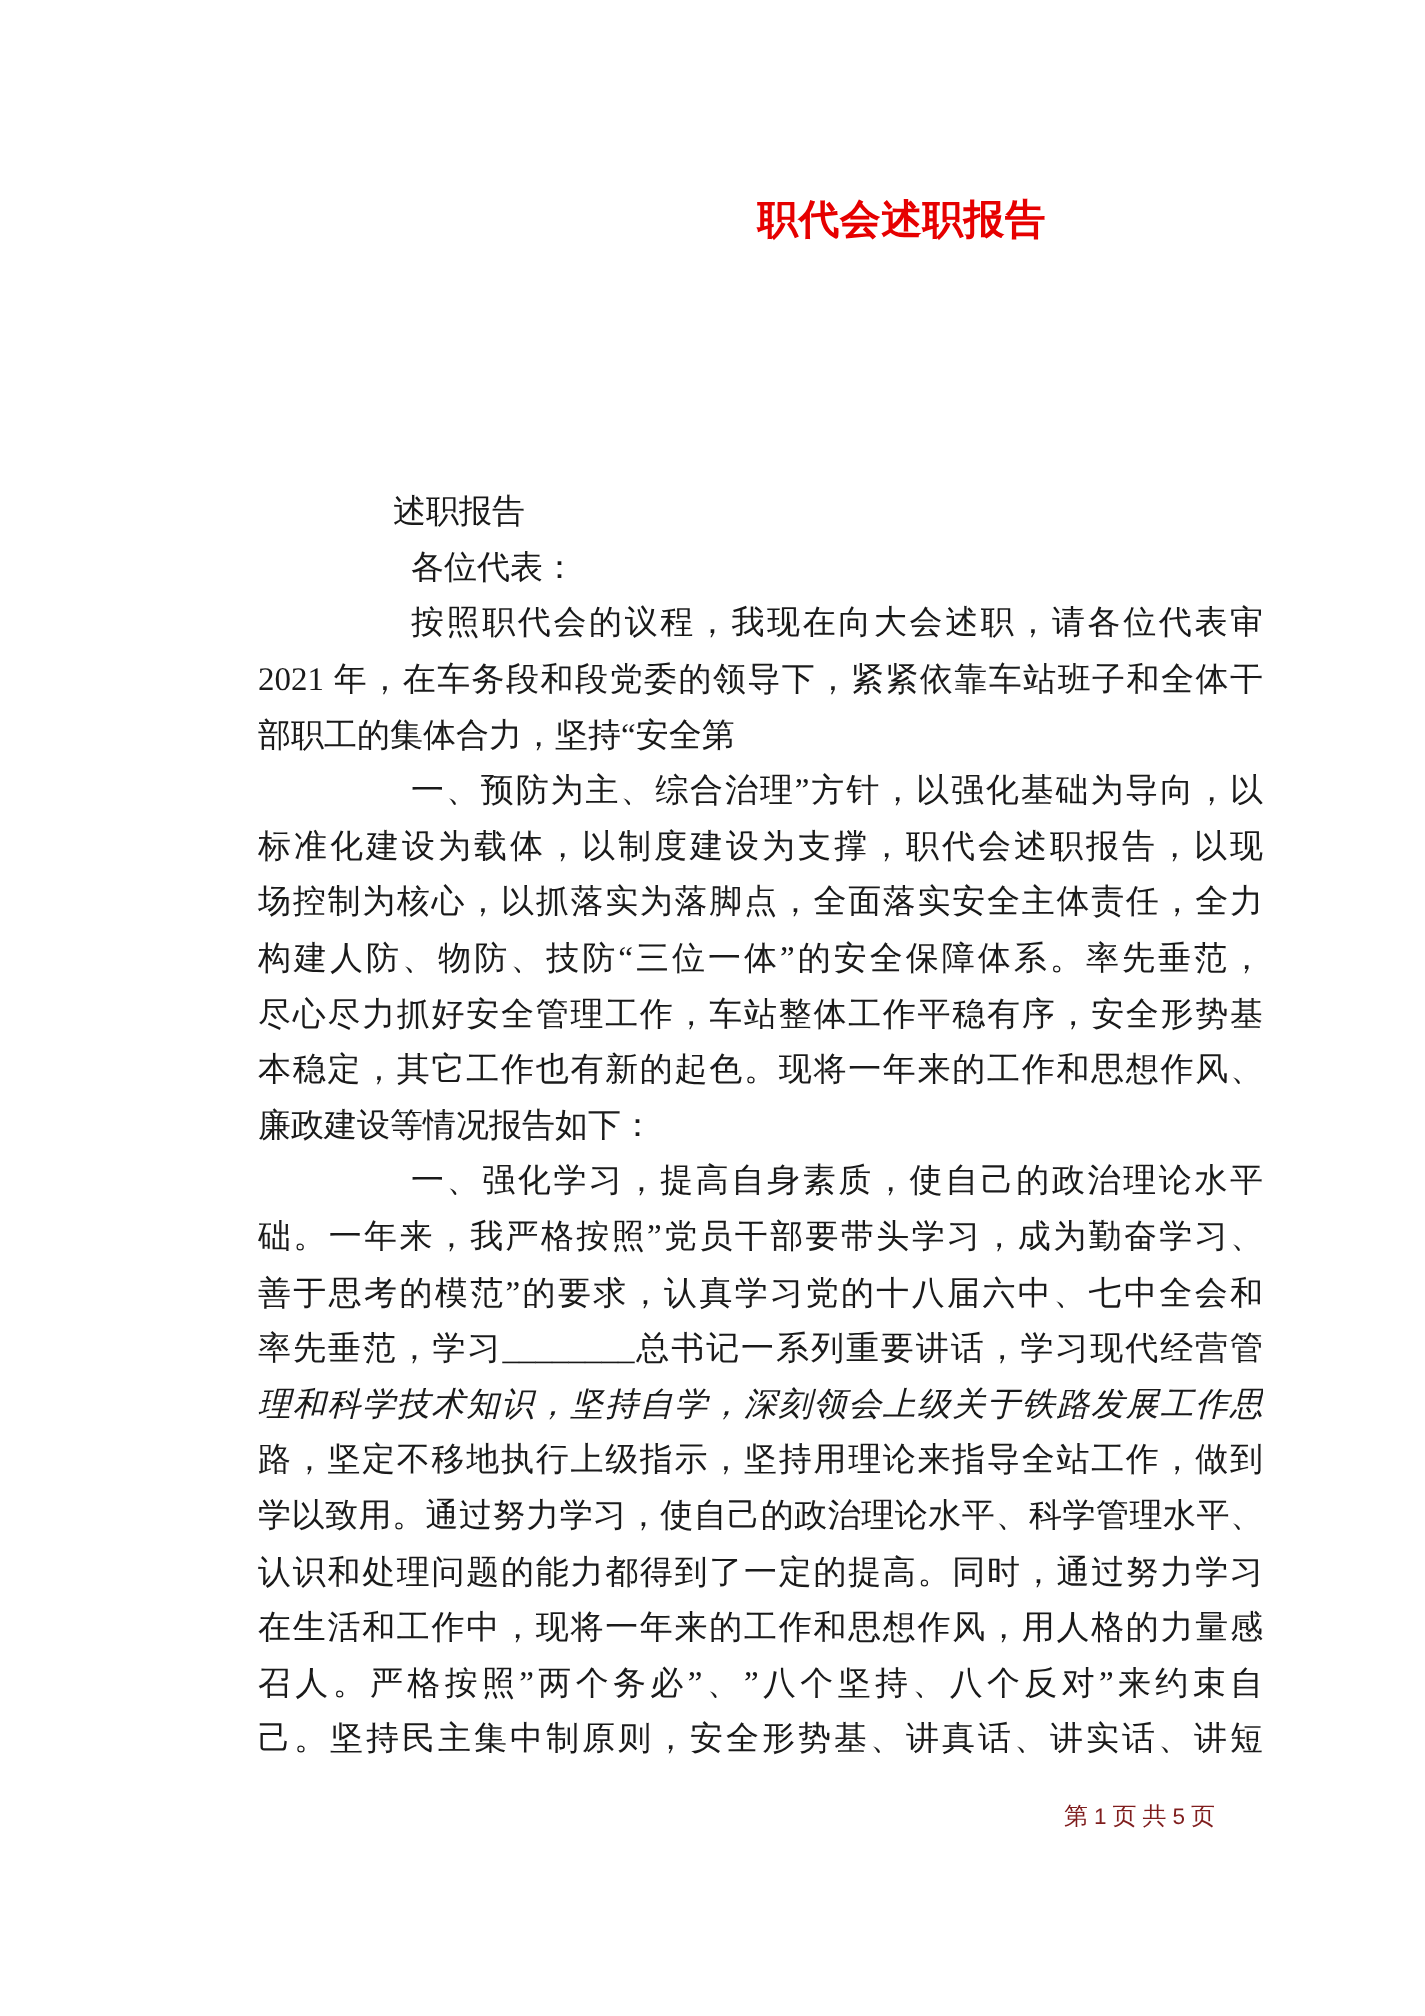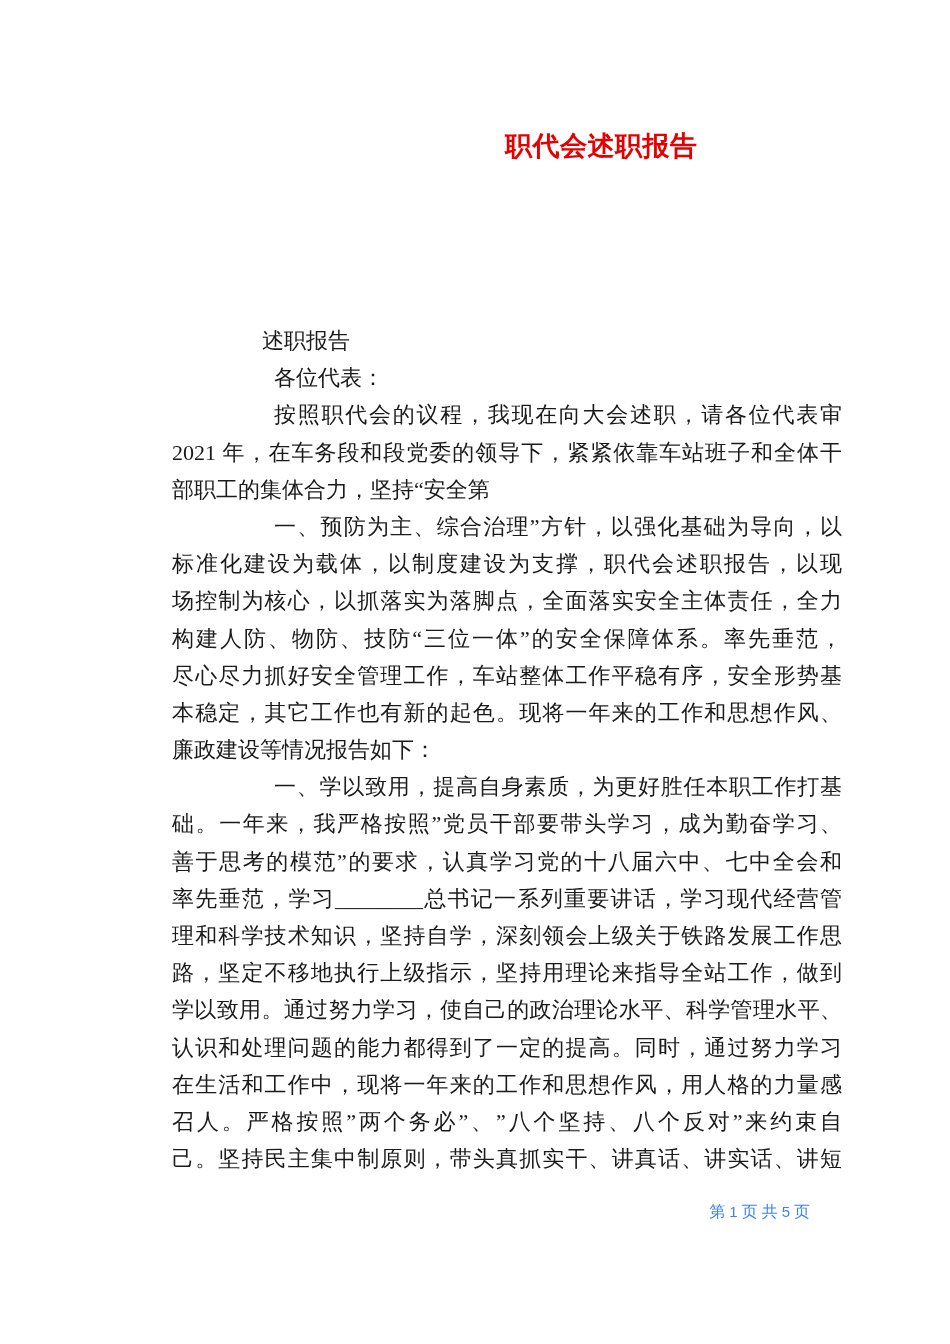--- a/index.html
+++ b/index.html
@@ -46,21 +46,21 @@
     text-align: justify;
     text-align-last: justify;
     overflow: hidden;
   }
   .page-footer {
     position: absolute;
     top: 1201px;
     right: 140px;
     font-size: 16px;
     line-height: 22px;
-    color: #3b82f6;
+    color: #7f1d1d;
     white-space: nowrap;
   }
   .page-footer .seg {
     margin-left: 4px;
   }
   .page-footer .seg:first-child {
     margin-left: 0;
   }
   .page-footer .num {
     font-family: "Liberation Sans", "DejaVu Sans", sans-serif;
@@ -80,30 +80,30 @@
       <div class="line j" style="padding-left: 102px;">按照职代会的议程，我现在向大会述职，请各位代表审议。</div>
       <div class="line j" style="padding-left: 0px;">2021 年，在车务段和段党委的领导下，紧紧依靠车站班子和全体干</div>
       <div class="line" style="padding-left: 0px;">部职工的集体合力，坚持“安全第</div>
       <div class="line j" style="padding-left: 102px;">一、预防为主、综合治理”方针，以强化基础为导向，以</div>
       <div class="line j" style="padding-left: 0px;">标准化建设为载体，以制度建设为支撑，职代会述职报告，以现</div>
       <div class="line j" style="padding-left: 0px;">场控制为核心，以抓落实为落脚点，全面落实安全主体责任，全力</div>
       <div class="line j" style="padding-left: 0px;">构建人防、物防、技防“三位一体”的安全保障体系。率先垂范，</div>
       <div class="line j" style="padding-left: 0px;">尽心尽力抓好安全管理工作，车站整体工作平稳有序，安全形势基</div>
       <div class="line j" style="padding-left: 0px;">本稳定，其它工作也有新的起色。现将一年来的工作和思想作风、</div>
       <div class="line" style="padding-left: 0px;">廉政建设等情况报告如下：</div>
-      <div class="line j" style="padding-left: 102px;">一、学以致用，提高自身素质，为更好胜任本职工作打基</div>
+      <div class="line j" style="padding-left: 102px;">一、强化学习，提高自身素质，使自己的政治理论水平</div>
       <div class="line j" style="padding-left: 0px;">础。一年来，我严格按照”党员干部要带头学习，成为勤奋学习、</div>
       <div class="line j" style="padding-left: 0px;">善于思考的模范”的要求，认真学习党的十八届六中、七中全会和</div>
       <div class="line j" style="padding-left: 0px;">率先垂范，学习________总书记一系列重要讲话，学习现代经营管</div>
-      <div class="line j" style="padding-left: 0px;">理和科学技术知识，坚持自学，深刻领会上级关于铁路发展工作思</div>
+      <div class="line j" style="padding-left: 0px; font-style: italic;">理和科学技术知识，坚持自学，深刻领会上级关于铁路发展工作思</div>
       <div class="line j" style="padding-left: 0px;">路，坚定不移地执行上级指示，坚持用理论来指导全站工作，做到</div>
       <div class="line j" style="padding-left: 0px;">学以致用。通过努力学习，使自己的政治理论水平、科学管理水平、</div>
       <div class="line j" style="padding-left: 0px;">认识和处理问题的能力都得到了一定的提高。同时，通过努力学习</div>
       <div class="line j" style="padding-left: 0px;">在生活和工作中，现将一年来的工作和思想作风，用人格的力量感</div>
       <div class="line j" style="padding-left: 0px;">召人。严格按照”两个务必”、”八个坚持、八个反对”来约束自</div>
-      <div class="line j" style="padding-left: 0px;">己。坚持民主集中制原则，带头真抓实干、讲真话、讲实话、讲短</div>
+      <div class="line j" style="padding-left: 0px;">己。坚持民主集中制原则，安全形势基、讲真话、讲实话、讲短</div>
     </main>
 
   <div class="page-footer">
     <span class="seg">第</span><span class="seg num">1</span><span class="seg">页</span><span class="seg">共</span><span class="seg num">5</span><span class="seg">页</span>
   </div>
 
 </div>
 
 </body></html>

